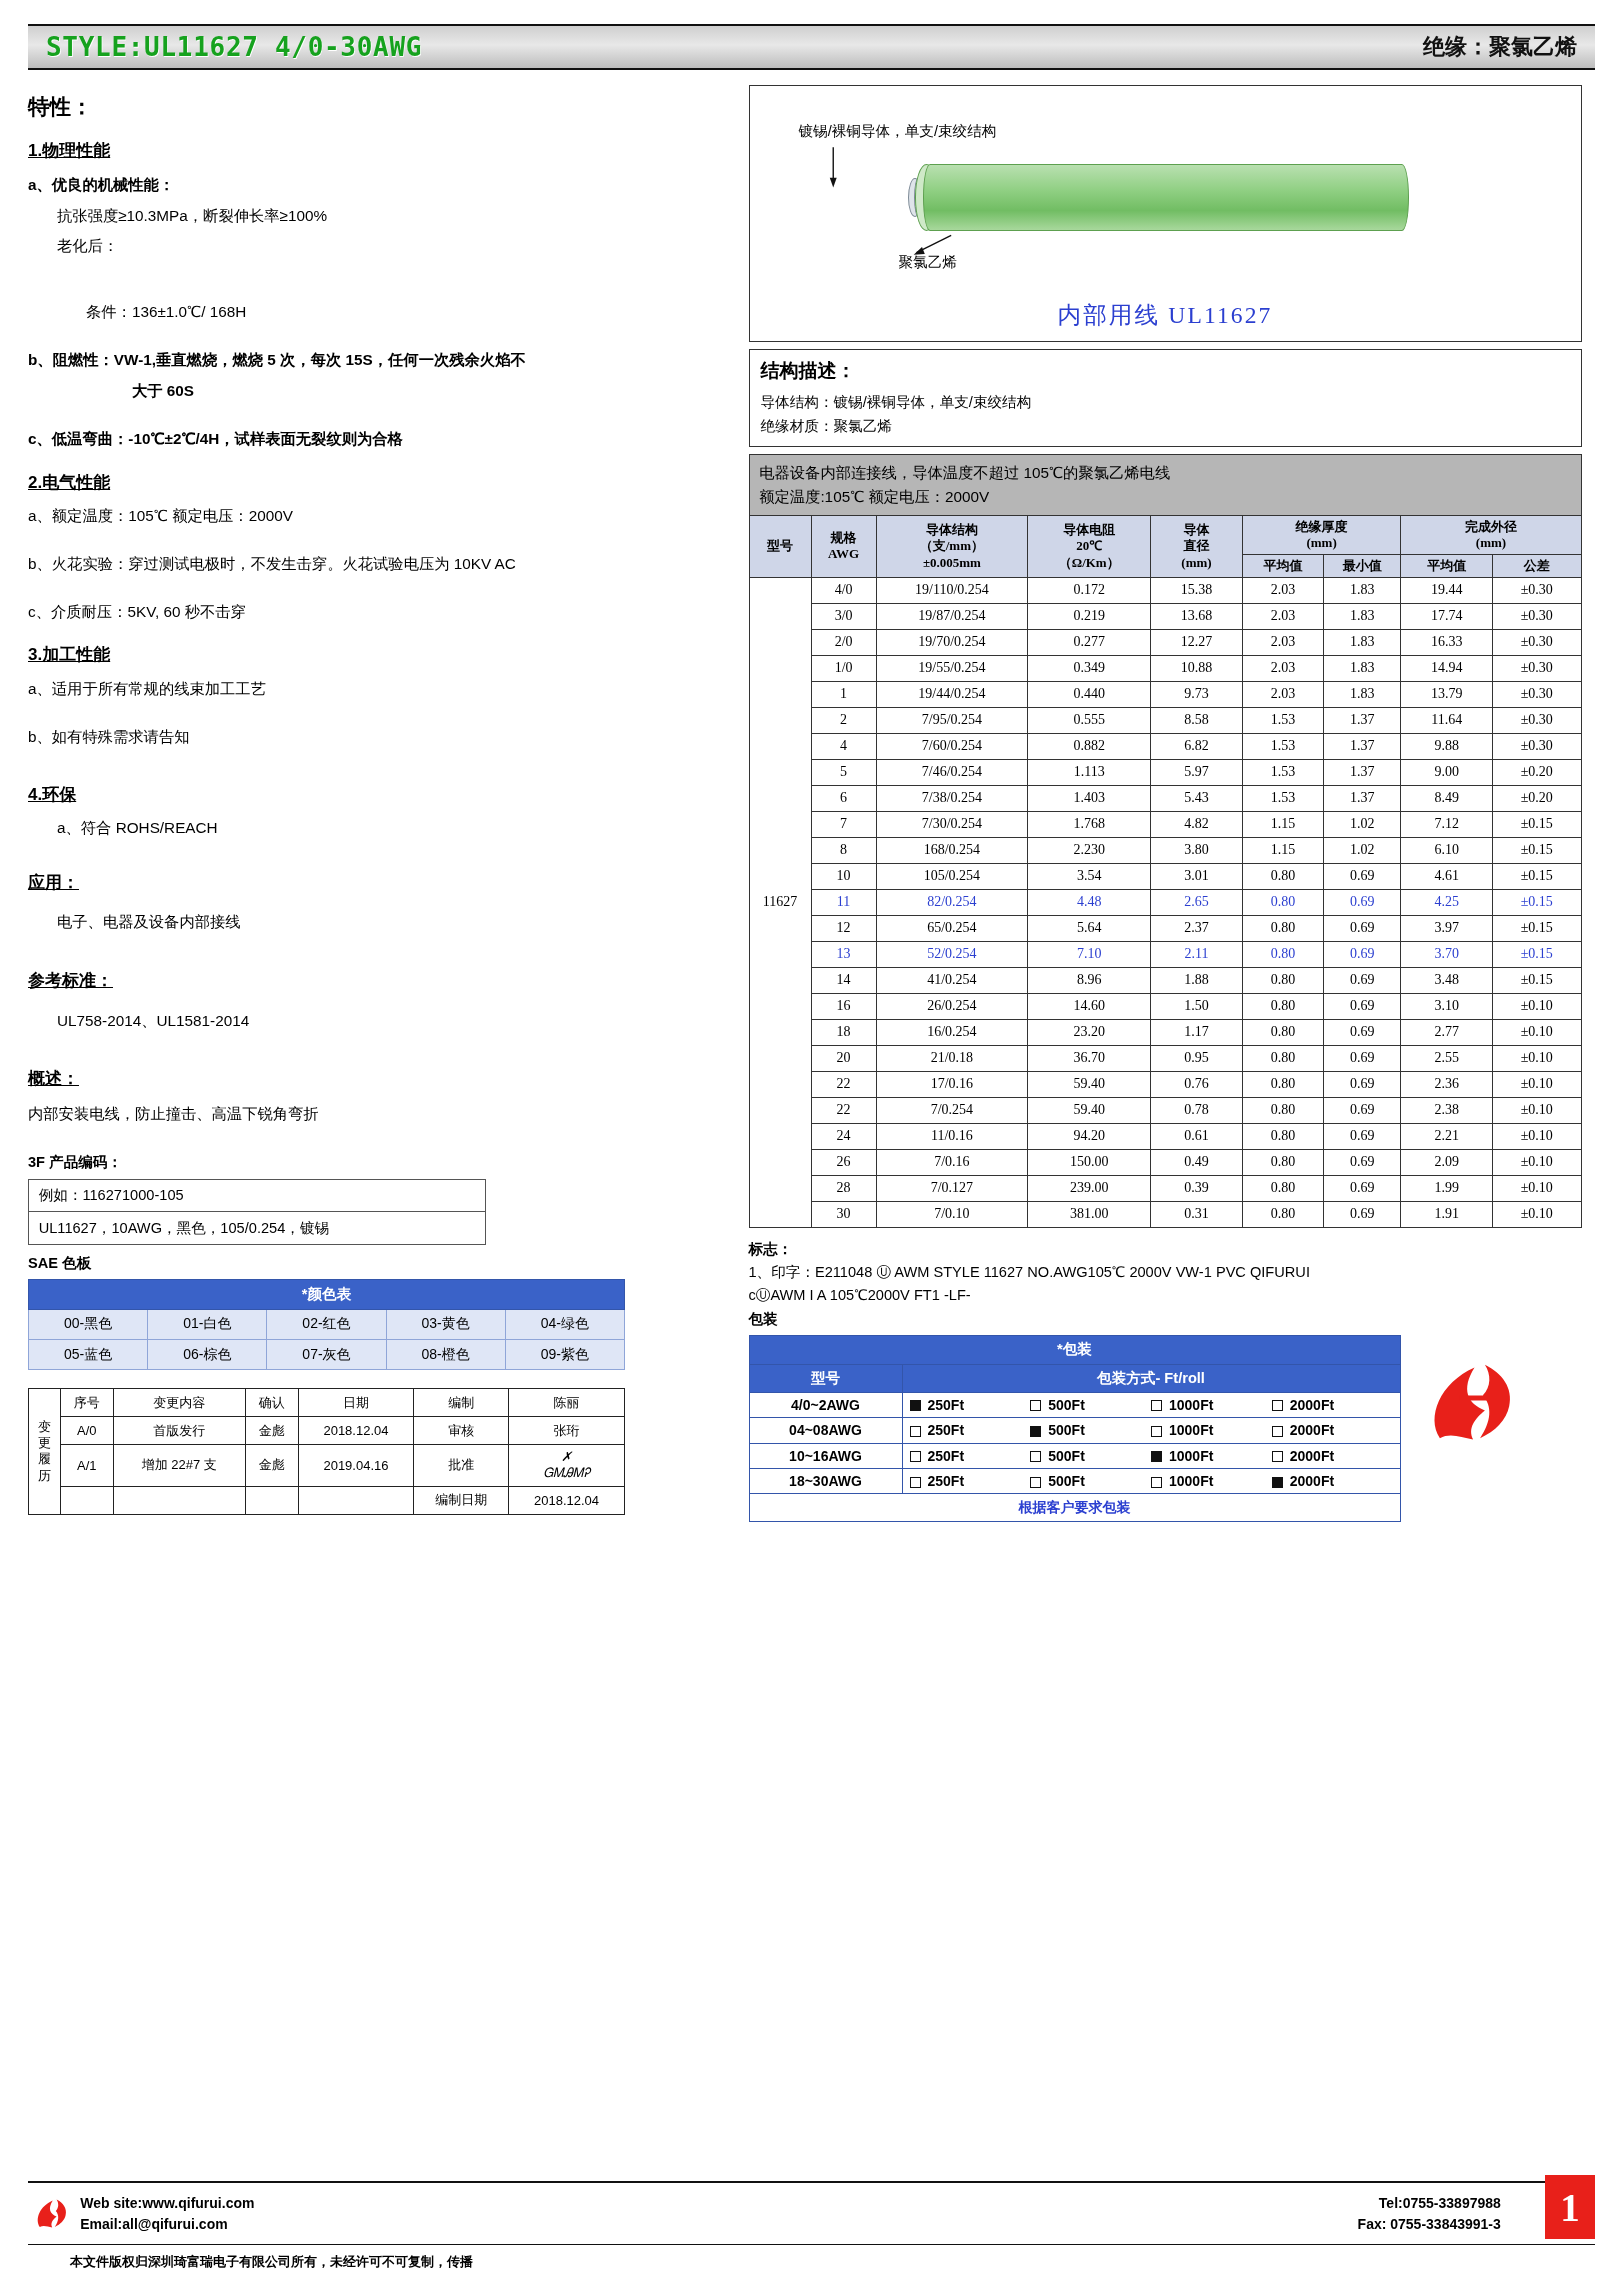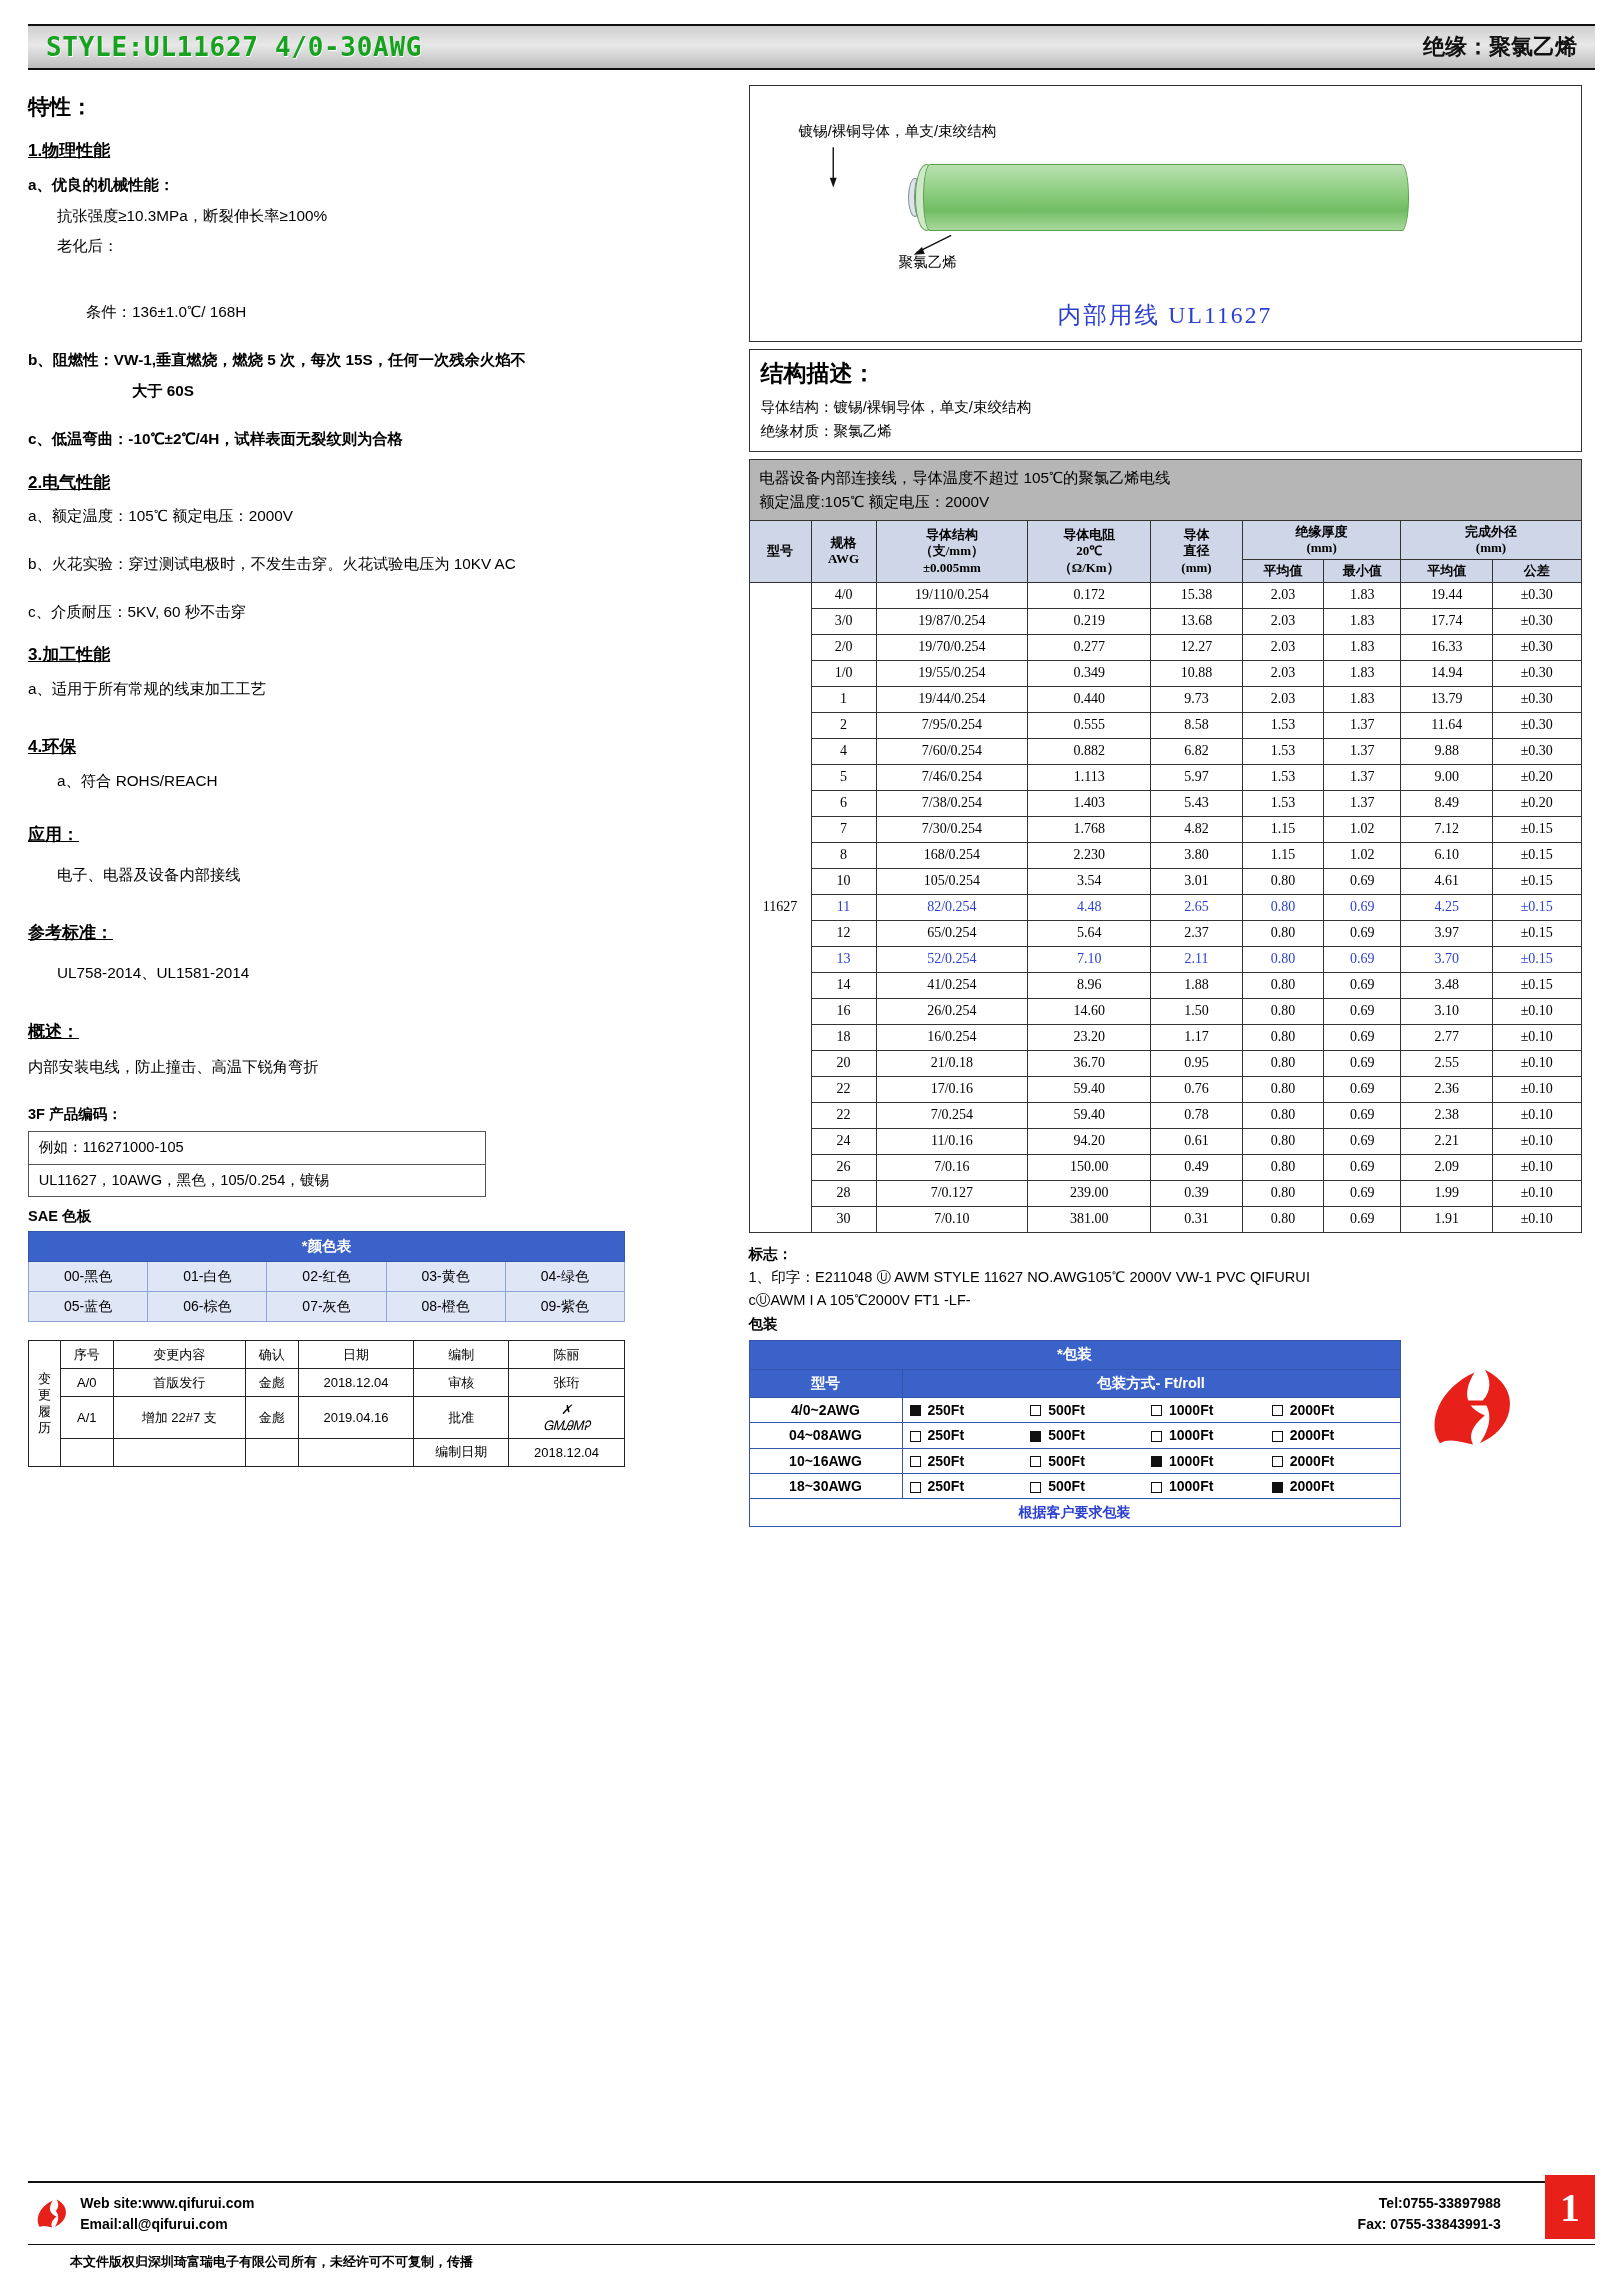--- a/index.html
+++ b/index.html
@@ -98,21 +98,21 @@
   .core-cap {
     position: absolute; left: 158px; top: 92px; width: 14px; height: 39px;
     background: #dfe4ea; border: 0.7px solid #7d8a96; border-radius: 50%;
   }
   .title-ul {
     position: absolute; left: 0; right: 0; bottom: 9.7px; text-align: center;
     font-family: "Liberation Serif", serif; font-size: 23.6px; color: #2b3fd0;
     letter-spacing: 2.1px;
   }
   .panel2 { margin-top: 7px; border: 0.7px solid #333; padding: 8.3px 11px; }
-  .p2-title { font-size: 23px; font-weight: bold; margin-bottom: 7px; }
+  .p2-title { font-size: 19px; font-weight: bold; margin-bottom: 7px; }
   .p2-line { font-size: 14.6px; line-height: 1.6; }
 
   .grayband {
     margin-top: 7px; background: #b6b6b6; border: 0.7px solid #333; border-bottom: none;
     padding: 6.2px 9.7px; font-size: 15.3px; line-height: 1.55;
   }
   .main-tbl { width: 100%; border: 0.7px solid #333; }
   .main-tbl th, .main-tbl td {
     border: 0.7px solid #333; text-align: center;
     font-family: "Liberation Serif", serif;
@@ -190,20 +190,21 @@
 
       <div class="p b sp-lg">c、低温弯曲：-10℃±2℃/4H，试样表面无裂纹则为合格</div>
 
       <div class="h-sec">2.电气性能</div>
       <div class="p">a、额定温度：105℃    额定电压：2000V</div>
       <div class="p sp-lg">b、火花实验：穿过测试电极时，不发生击穿。火花试验电压为 10KV AC</div>
       <div class="p sp-lg">c、介质耐压：5KV, 60  秒不击穿</div>
 
       <div class="h-sec">3.加工性能</div>
       <div class="p">a、适用于所有常规的线束加工工艺</div>
+      <div class="p sp-lg">b、如有特殊需求请告知</div>
 
       <div class="h-sec" style="margin-top:32px"> 4.环保</div>
       <div class="p ind">a、符合 ROHS/REACH</div>
 
       <div class="h-sec" style="margin-top:29px">应用：</div>
       <div class="p ind" style="margin-top:15.3px">电子、电器及设备内部接线</div>
 
       <div class="h-sec" style="margin-top:33px">参考标准：</div>
       <div class="p ind" style="margin-top:15.3px">UL758-2014、UL1581-2014</div>
 

